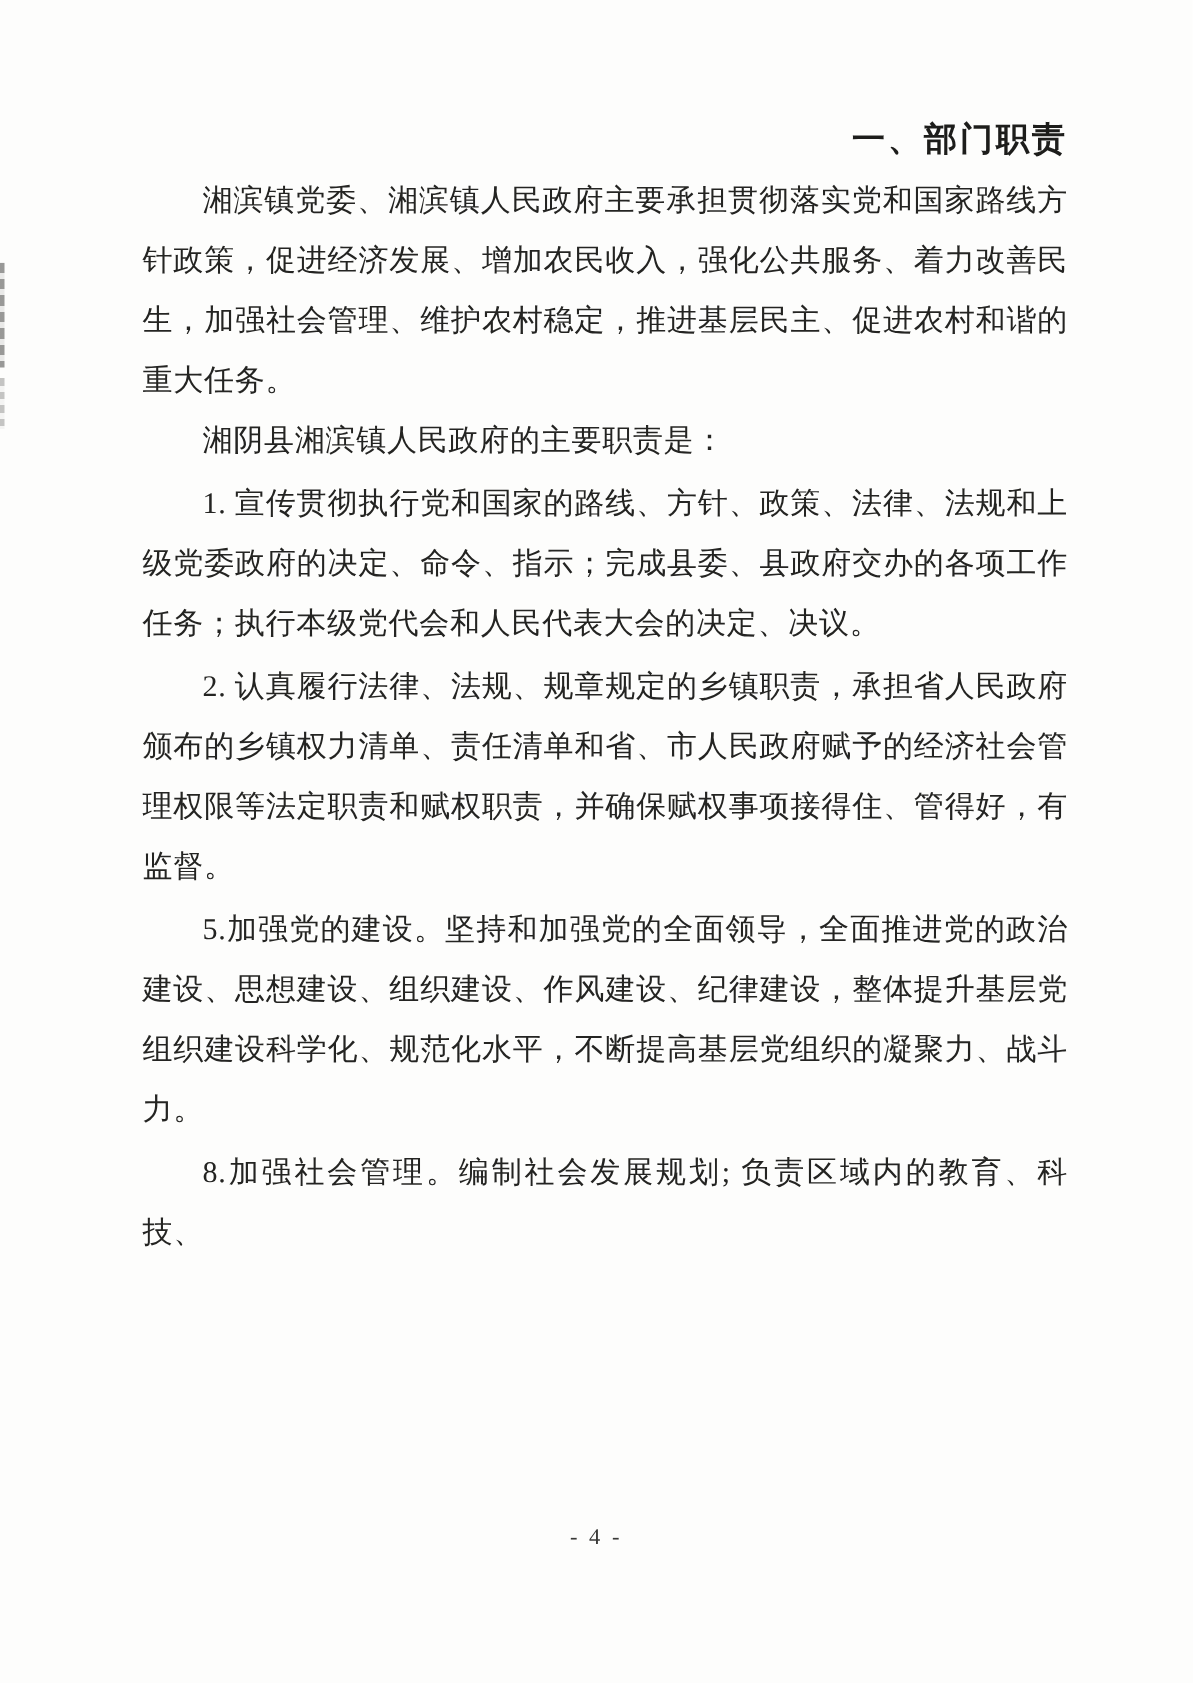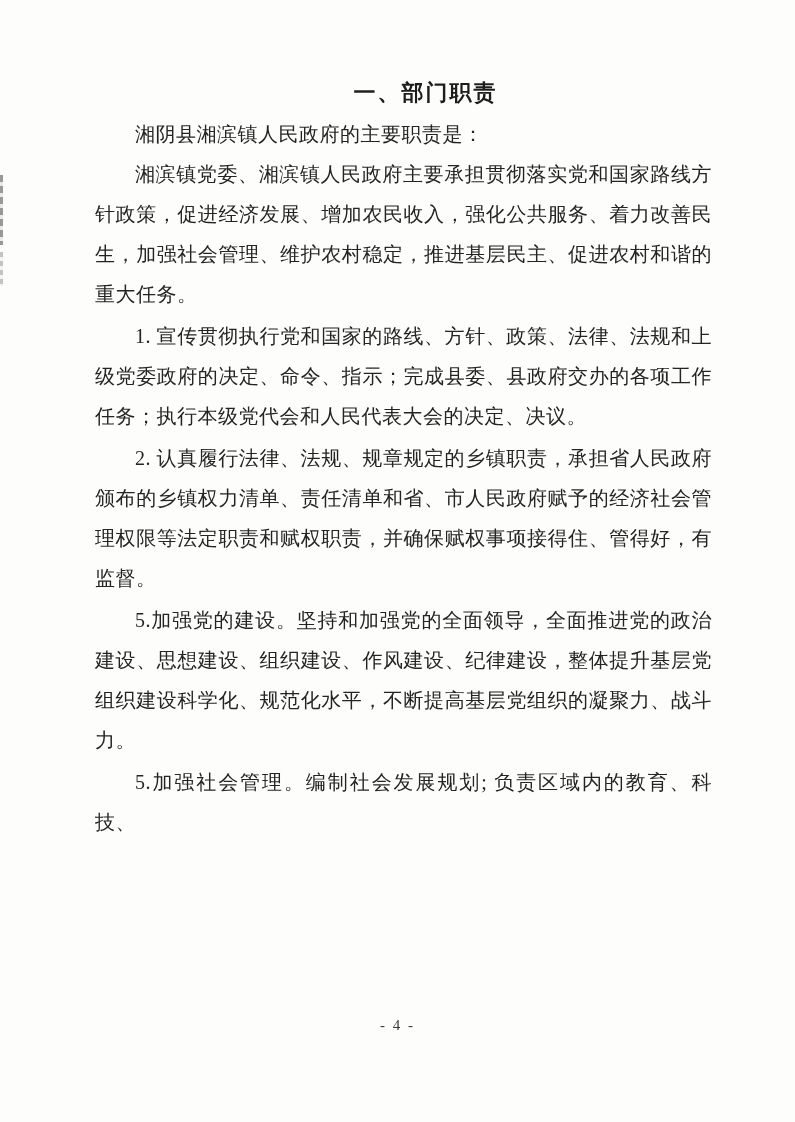--- a/index.html
+++ b/index.html
@@ -31,21 +31,21 @@
     text-justify: inter-character;
     letter-spacing: 0.5px;
   }
   .heading {
     margin: 0;
     font-size: 22px;
     font-weight: 700;
     line-height: 42px;
     text-indent: 2em;
     letter-spacing: 2px;
-    text-align: center;
+    text-align: right;
     color: #1d1d1b;
   }
   .para {
     margin: 0;
     text-indent: 2em;
   }
   .para.numbered {
     margin-top: 2px;
   }
   .footer {
@@ -89,31 +89,31 @@
 <body>
 
 <div class="page">
 
   <div class="scan-artifact scan-artifact-1"></div>
   <div class="scan-artifact scan-artifact-2"></div>
 
   <div class="content">
     <h1 class="heading">一、部门职责</h1>
 
+    <p class="para">湘滨镇党委、湘滨镇人民政府主要承担贯彻落实党和国家路线方针政策，促进经济发展、增加农民收入，强化公共服务、着力改善民生，加强社会管理、维护农村稳定，推进基层民主、促进农村和谐的重大任务。</p>
+
     <p class="para">湘阴县湘滨镇人民政府的主要职责是：</p>
-
-    <p class="para">湘滨镇党委、湘滨镇人民政府主要承担贯彻落实党和国家路线方针政策，促进经济发展、增加农民收入，强化公共服务、着力改善民生，加强社会管理、维护农村稳定，推进基层民主、促进农村和谐的重大任务。</p>
 
     <p class="para numbered">1. 宣传贯彻执行党和国家的路线、方针、政策、法律、法规和上级党委政府的决定、命令、指示；完成县委、县政府交办的各项工作任务；执行本级党代会和人民代表大会的决定、决议。</p>
 
     <p class="para numbered">2. 认真履行法律、法规、规章规定的乡镇职责，承担省人民政府颁布的乡镇权力清单、责任清单和省、市人民政府赋予的经济社会管理权限等法定职责和赋权职责，并确保赋权事项接得住、管得好，有监督。</p>
 
     <p class="para numbered">5.加强党的建设。坚持和加强党的全面领导，全面推进党的政治建设、思想建设、组织建设、作风建设、纪律建设，整体提升基层党组织建设科学化、规范化水平，不断提高基层党组织的凝聚力、战斗力。</p>
 
 
-    <p class="para numbered">5.加强社会管理。编制社会发展规划; 负责区域内的教育、科技、</p>
+    <p class="para numbered">8.加强社会管理。编制社会发展规划; 负责区域内的教育、科技、</p>
   </div>
 
   <div class="footer">
     <span class="page-number">- 4 -</span>
   </div>
 
 </div>
 
 </body></html>

